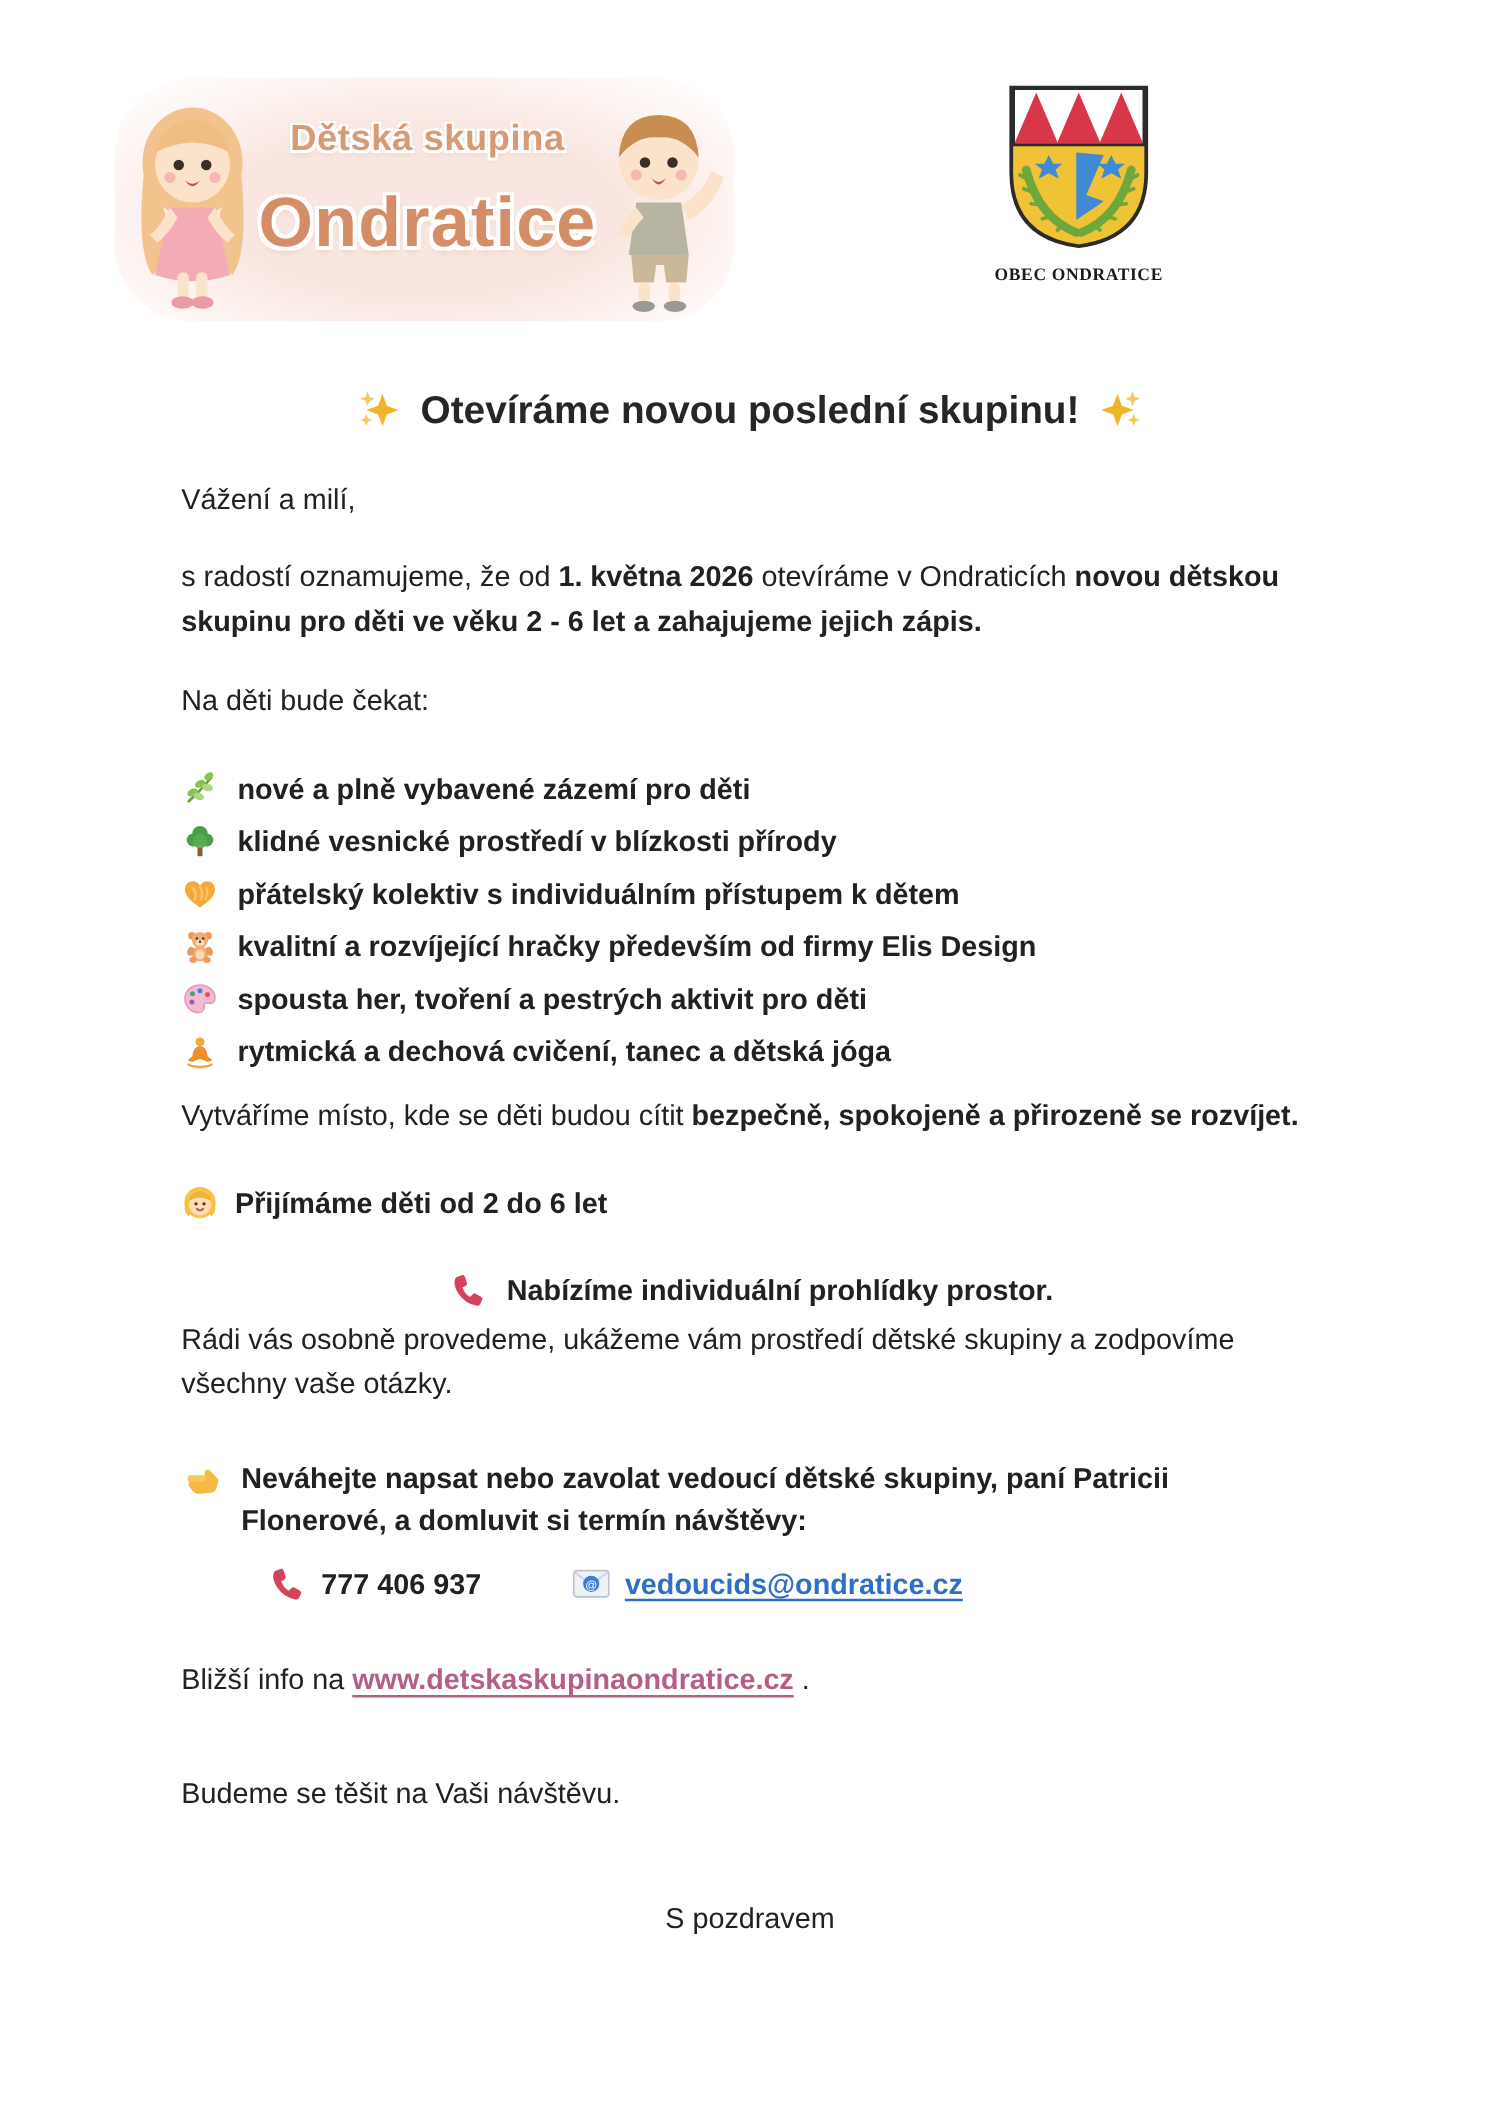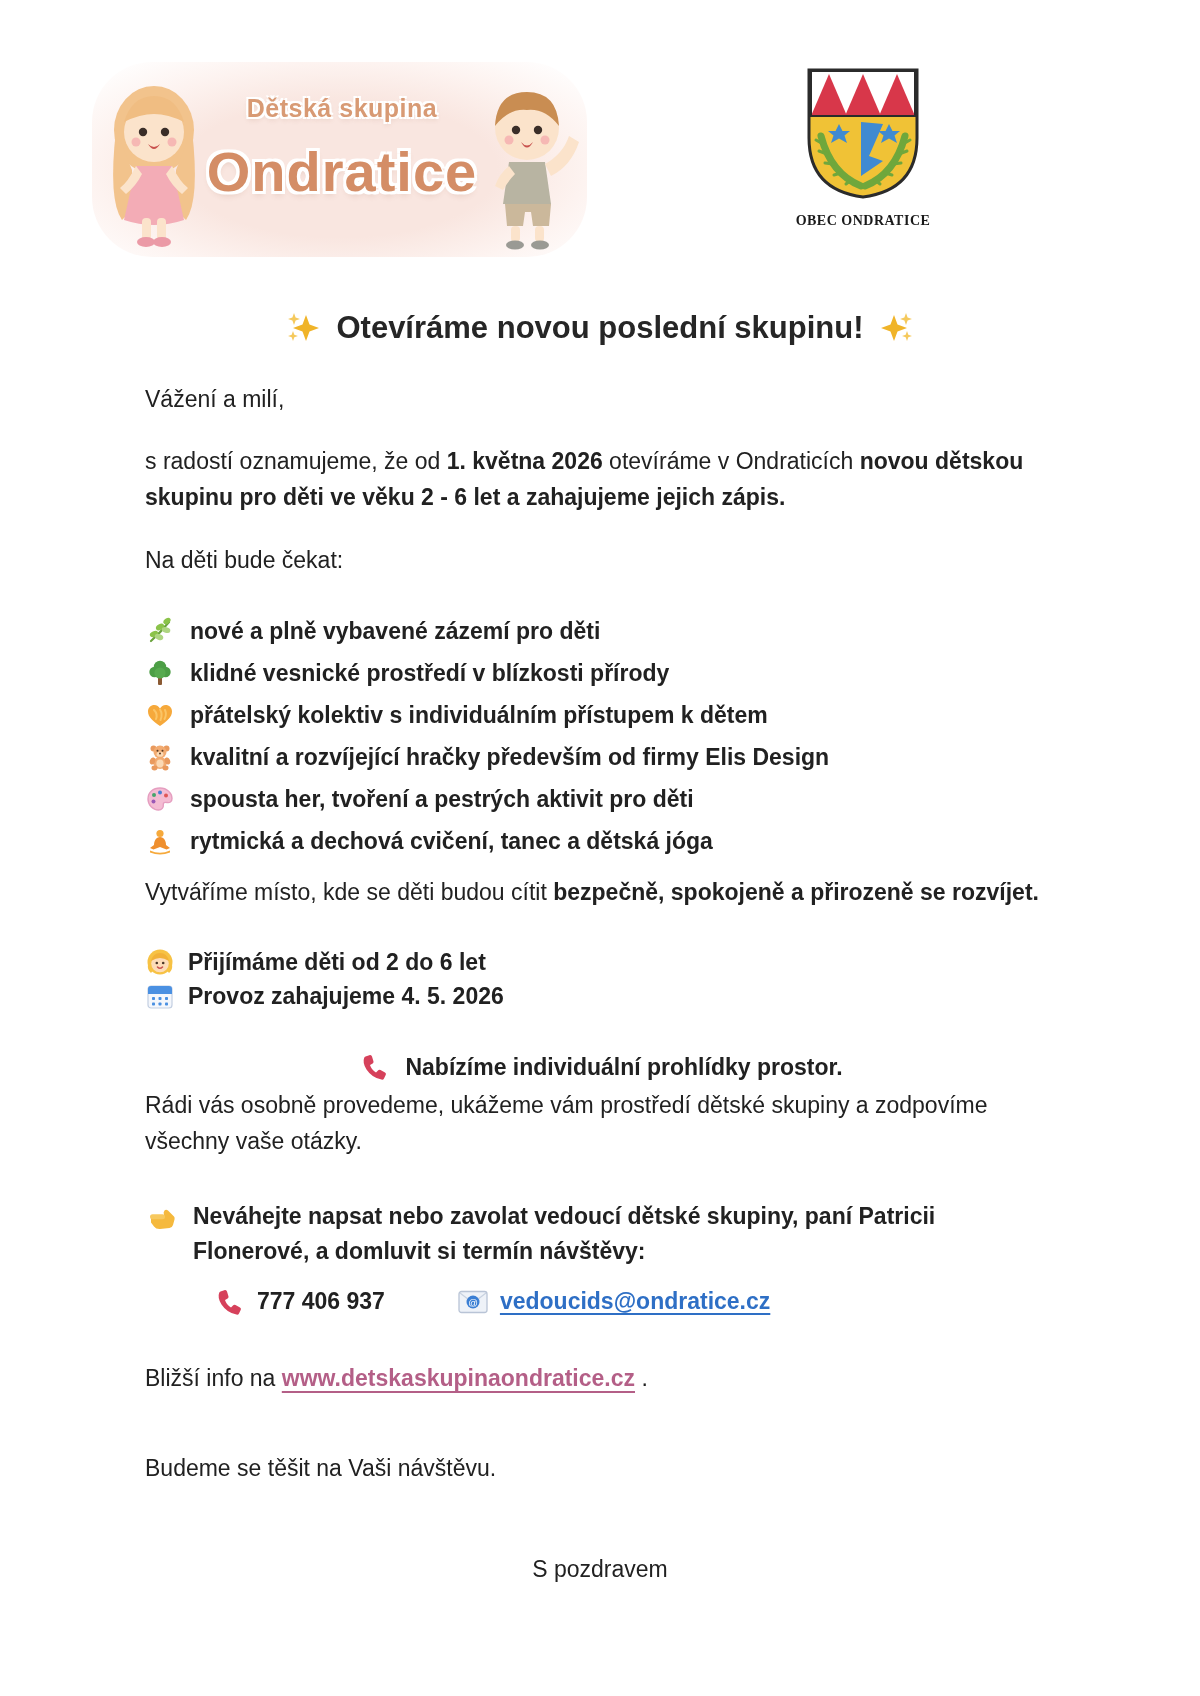--- a/index.html
+++ b/index.html
@@ -12,21 +12,21 @@
   }
   
   .header { position:relative; height:265px; }
   .logo { position:absolute; left:92px; top:62px; width:495px; height:195px; }
   .logo-bg {
     position:absolute; inset:0; border-radius:60px;
     background:radial-gradient(ellipse at 50% 55%, #f9e6e0 45%, #fdf3f0 70%, rgba(253,243,240,0) 95%);
   }
   .logo-text { position:absolute; left:105px; top:28px; width:290px; text-align:center; }
   .logo-line1 {
-    font-size:25px; font-weight:700; color:#d89a74; letter-spacing:0.5px;
+    font-size:29px; font-weight:700; color:#d89a74; letter-spacing:0.5px;
     text-shadow:-2px -2px 0 #fff,2px -2px 0 #fff,-2px 2px 0 #fff,2px 2px 0 #fff,0 3px 5px rgba(150,90,60,.18);
   }
   .logo-line2 {
     font-size:56px; font-weight:700; color:#d48d66; letter-spacing:1px; margin-top:2px;
     text-shadow:-3px -3px 0 #fff,3px -3px 0 #fff,-3px 3px 0 #fff,3px 3px 0 #fff,0 4px 6px rgba(150,90,60,.2);
   }
   .kid { position:absolute; top:8px; }
   .kid-girl { left:2px; }
   .kid-boy { right:-2px; }
   .crest-wrap { position:absolute; left:748px; top:66px; width:230px; text-align:center; }
@@ -44,21 +44,21 @@
   .salutation { margin-bottom:28px; }
   .para { margin-bottom:28px; line-height:1.55; }
   .b { font-weight:700; }
   .list-intro { margin-bottom:22px; }
   .bullets { list-style:none; margin-bottom:18px;margin-top:38px; }
   .bullet {
     display:flex; align-items:center; gap:15px;
     font-weight:700; margin-bottom:11px; line-height:1.35;
   }
   .bullet .bicon { flex:0 0 30px; display:flex; justify-content:center; }
-  .info-row { display:flex; margin:34px 0 36px 0;flex-direction:column; }
+  .info-row { display:flex; margin:34px 0 36px 0; }
   .info-item { display:flex; align-items:center; gap:13px; font-weight:700; }
   .info-item.first { width:475px; }
   .icon-line { display:flex; align-items:flex-start; gap:14px; margin-bottom:4px;justify-content:center; }
   .icon-line .licon { flex:0 0 34px; padding-top:3px; display:flex; justify-content:center; }
   .tours-body { margin-bottom:40px; line-height:1.55; }
   .contact-head { margin:10px 0 16px 0; font-weight:700; line-height:1.5; }
   .contact-line { display:flex; align-items:center; gap:18px; margin:0 0 42px 70px; }
   .contact-phone { display:flex; align-items:center; gap:14px; font-weight:700; }
   .contact-mail { display:flex; align-items:center; gap:12px; margin-left:55px; }
   a.email-link { color:#2e6fc5; font-weight:700; text-decoration:underline; text-underline-offset:4px; }
@@ -268,35 +268,20 @@
           <path d="M3,17 Q2,23 6,26 L10,21 Z" fill="#f7c244"></path>
           <path d="M27,17 Q28,23 24,26 L20,21 Z" fill="#f7c244"></path>
           <circle cx="15" cy="16.5" r="8.8" fill="#fddcb8"></circle>
           <path d="M6,14 Q8,6 15,6 Q22,6 24,14 Q19,11 15,11 Q11,11 6,14 Z" fill="#f2b138"></path>
           <circle cx="11.8" cy="16" r="1.3" fill="#4a3627"></circle>
           <circle cx="18.2" cy="16" r="1.3" fill="#4a3627"></circle>
           <path d="M12.5,20 Q15,22.5 17.5,20" fill="none" stroke="#c8524e" stroke-width="1.6" stroke-linecap="round"></path>
         </svg>
         <span>Přijímáme děti od 2 do 6 let</span>
       </div>
-      <div class="info-item">
-        <svg width="30" height="30" viewBox="0 0 30 30">
-          <rect x="3" y="5" width="24" height="22" rx="3" fill="#f4f7fc" stroke="#c3cfe2" stroke-width="1.2"></rect>
-          <path d="M3,8 a3,3 0 0 1 3,-3 h18 a3,3 0 0 1 3,3 v5 h-24 z" fill="#4a90e2"></path>
-          <g fill="#4a90e2">
-            <rect x="7" y="16" width="3" height="3" rx="0.8"></rect>
-              <rect x="13.5" y="16" width="3" height="3" rx="0.8"></rect>
-              <rect x="20" y="16" width="3" height="3" rx="0.8"></rect>
-            <rect x="7" y="21.5" width="3" height="3" rx="0.8"></rect>
-              <rect x="13.5" y="21.5" width="3" height="3" rx="0.8"></rect>
-              <rect x="20" y="21.5" width="3" height="3" rx="0.8"></rect>
-          </g>
-        </svg>
-        <span>Provoz zahajujeme 4. 5. 2026</span>
-      </div>
     </div>
 
     <div class="icon-line">
       <span class="licon">
         <svg width="28" height="28" viewBox="0 0 28 28">
           <path d="M5.5,3.5 L10,2 Q11.5,1.8 12,3.5 L13.5,8.5 Q13.8,10 12.3,10.8 L10,12 Q11.5,17 16,19.5 L18,17.5 Q19,16.3 20.5,17 L25,19.5 Q26.4,20.3 25.8,21.8 L24,25.5 Q23.3,27 21.5,26.6 Q12,24.8 6.5,16.5 Q2.2,9.8 4.2,4.8 Q4.6,3.8 5.5,3.5 Z" fill="#d6415b"></path>
         </svg>
       </span>
       <span class="b">Nabízíme individuální prohlídky prostor.</span>
     </div>

